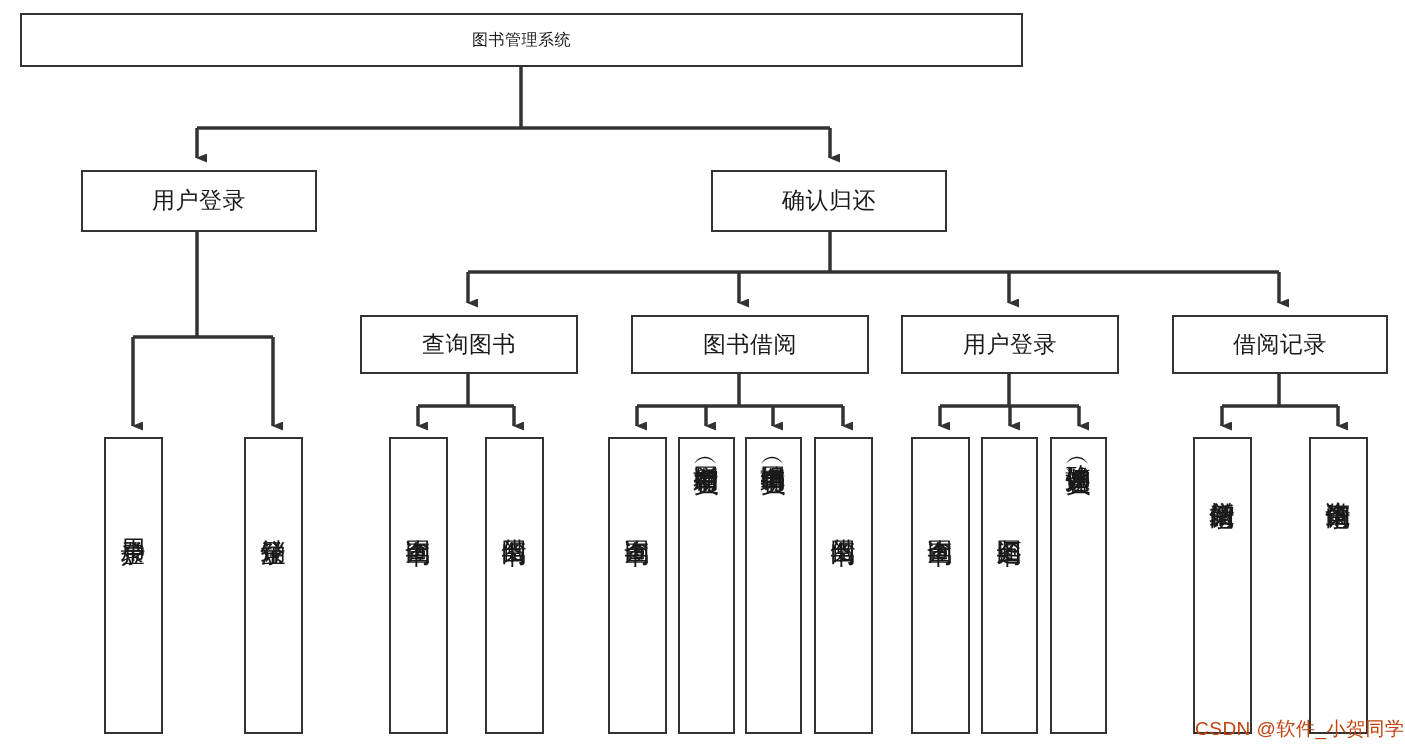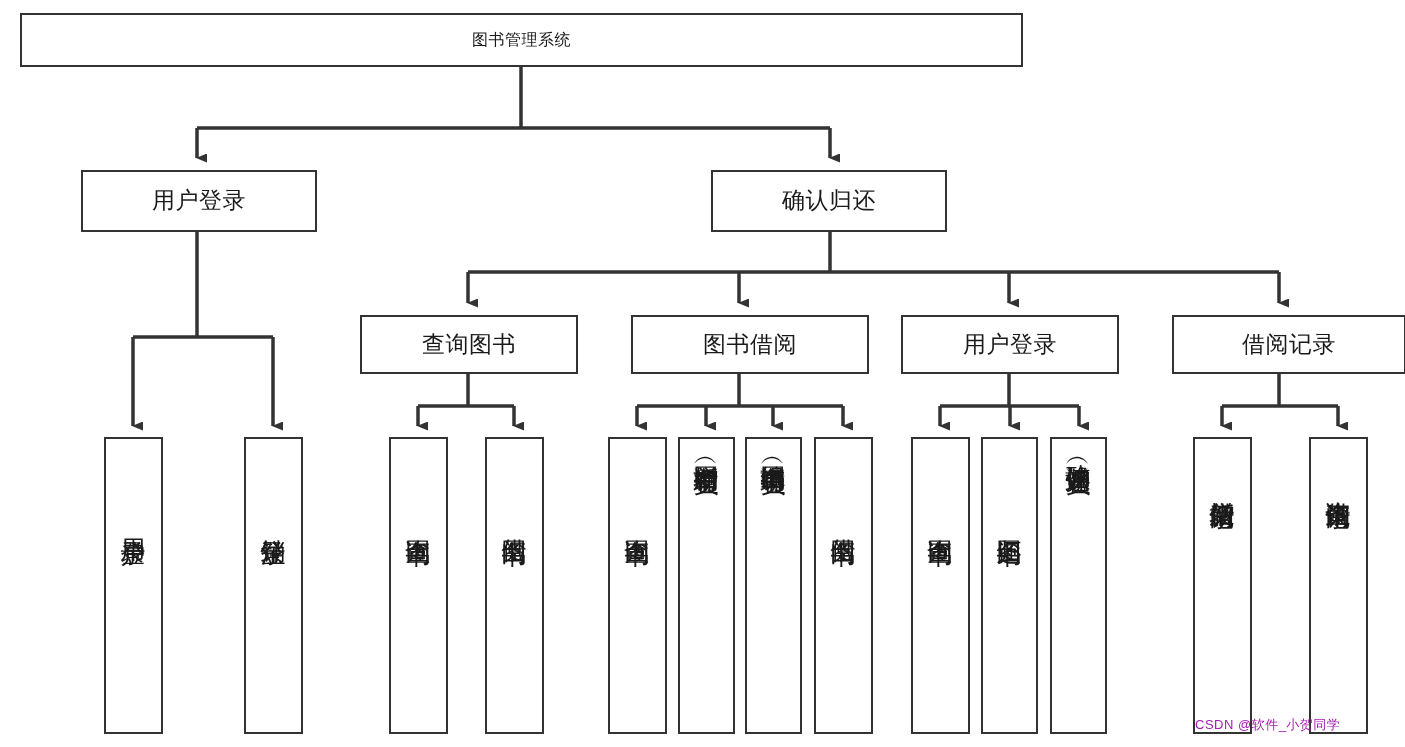--- a/index.html
+++ b/index.html
@@ -59,22 +59,22 @@
     writing-mode: vertical-rl;
     text-orientation: upright;
     font-size: 25px;
     line-height: 1.04;
     letter-spacing: 1px;
     white-space: normal;
     max-height: 100%;
   }
   .watermark {
     position: absolute;
-    font-size: 13px;
-    color: #a21caf;
+    font-size: 19px;
+    color: #c2410c;
     letter-spacing: 0.5px;
     white-space: nowrap;
     user-select: none;
   }
 </style>
 </head>
 <body>
 
 <div id="diagram-canvas">
 
@@ -147,21 +147,21 @@
   </div>
 
   <div class="node horiz" style="left:631px; top:315px; width:238px; height:59px;">
     <span class="node-label">图书借阅</span>
   </div>
 
   <div class="node horiz" style="left:901px; top:315px; width:218px; height:59px;">
     <span class="node-label">用户登录</span>
   </div>
 
-  <div class="node horiz" style="left:1172px; top:315px; width:234px; height:59px;">
+  <div class="node horiz" style="left:1172px; top:315px; width:216px; height:59px;">
     <span class="node-label">借阅记录</span>
   </div>
 
   <div class="node vert" style="left:104px; top:437px; width:59px; height:297px; padding-top:80px;">
     <span class="node-label">用户登录</span>
   </div>
 
   <div class="node vert" style="left:244px; top:437px; width:59px; height:297px; padding-top:80px;">
     <span class="node-label">注销登录</span>
   </div>

